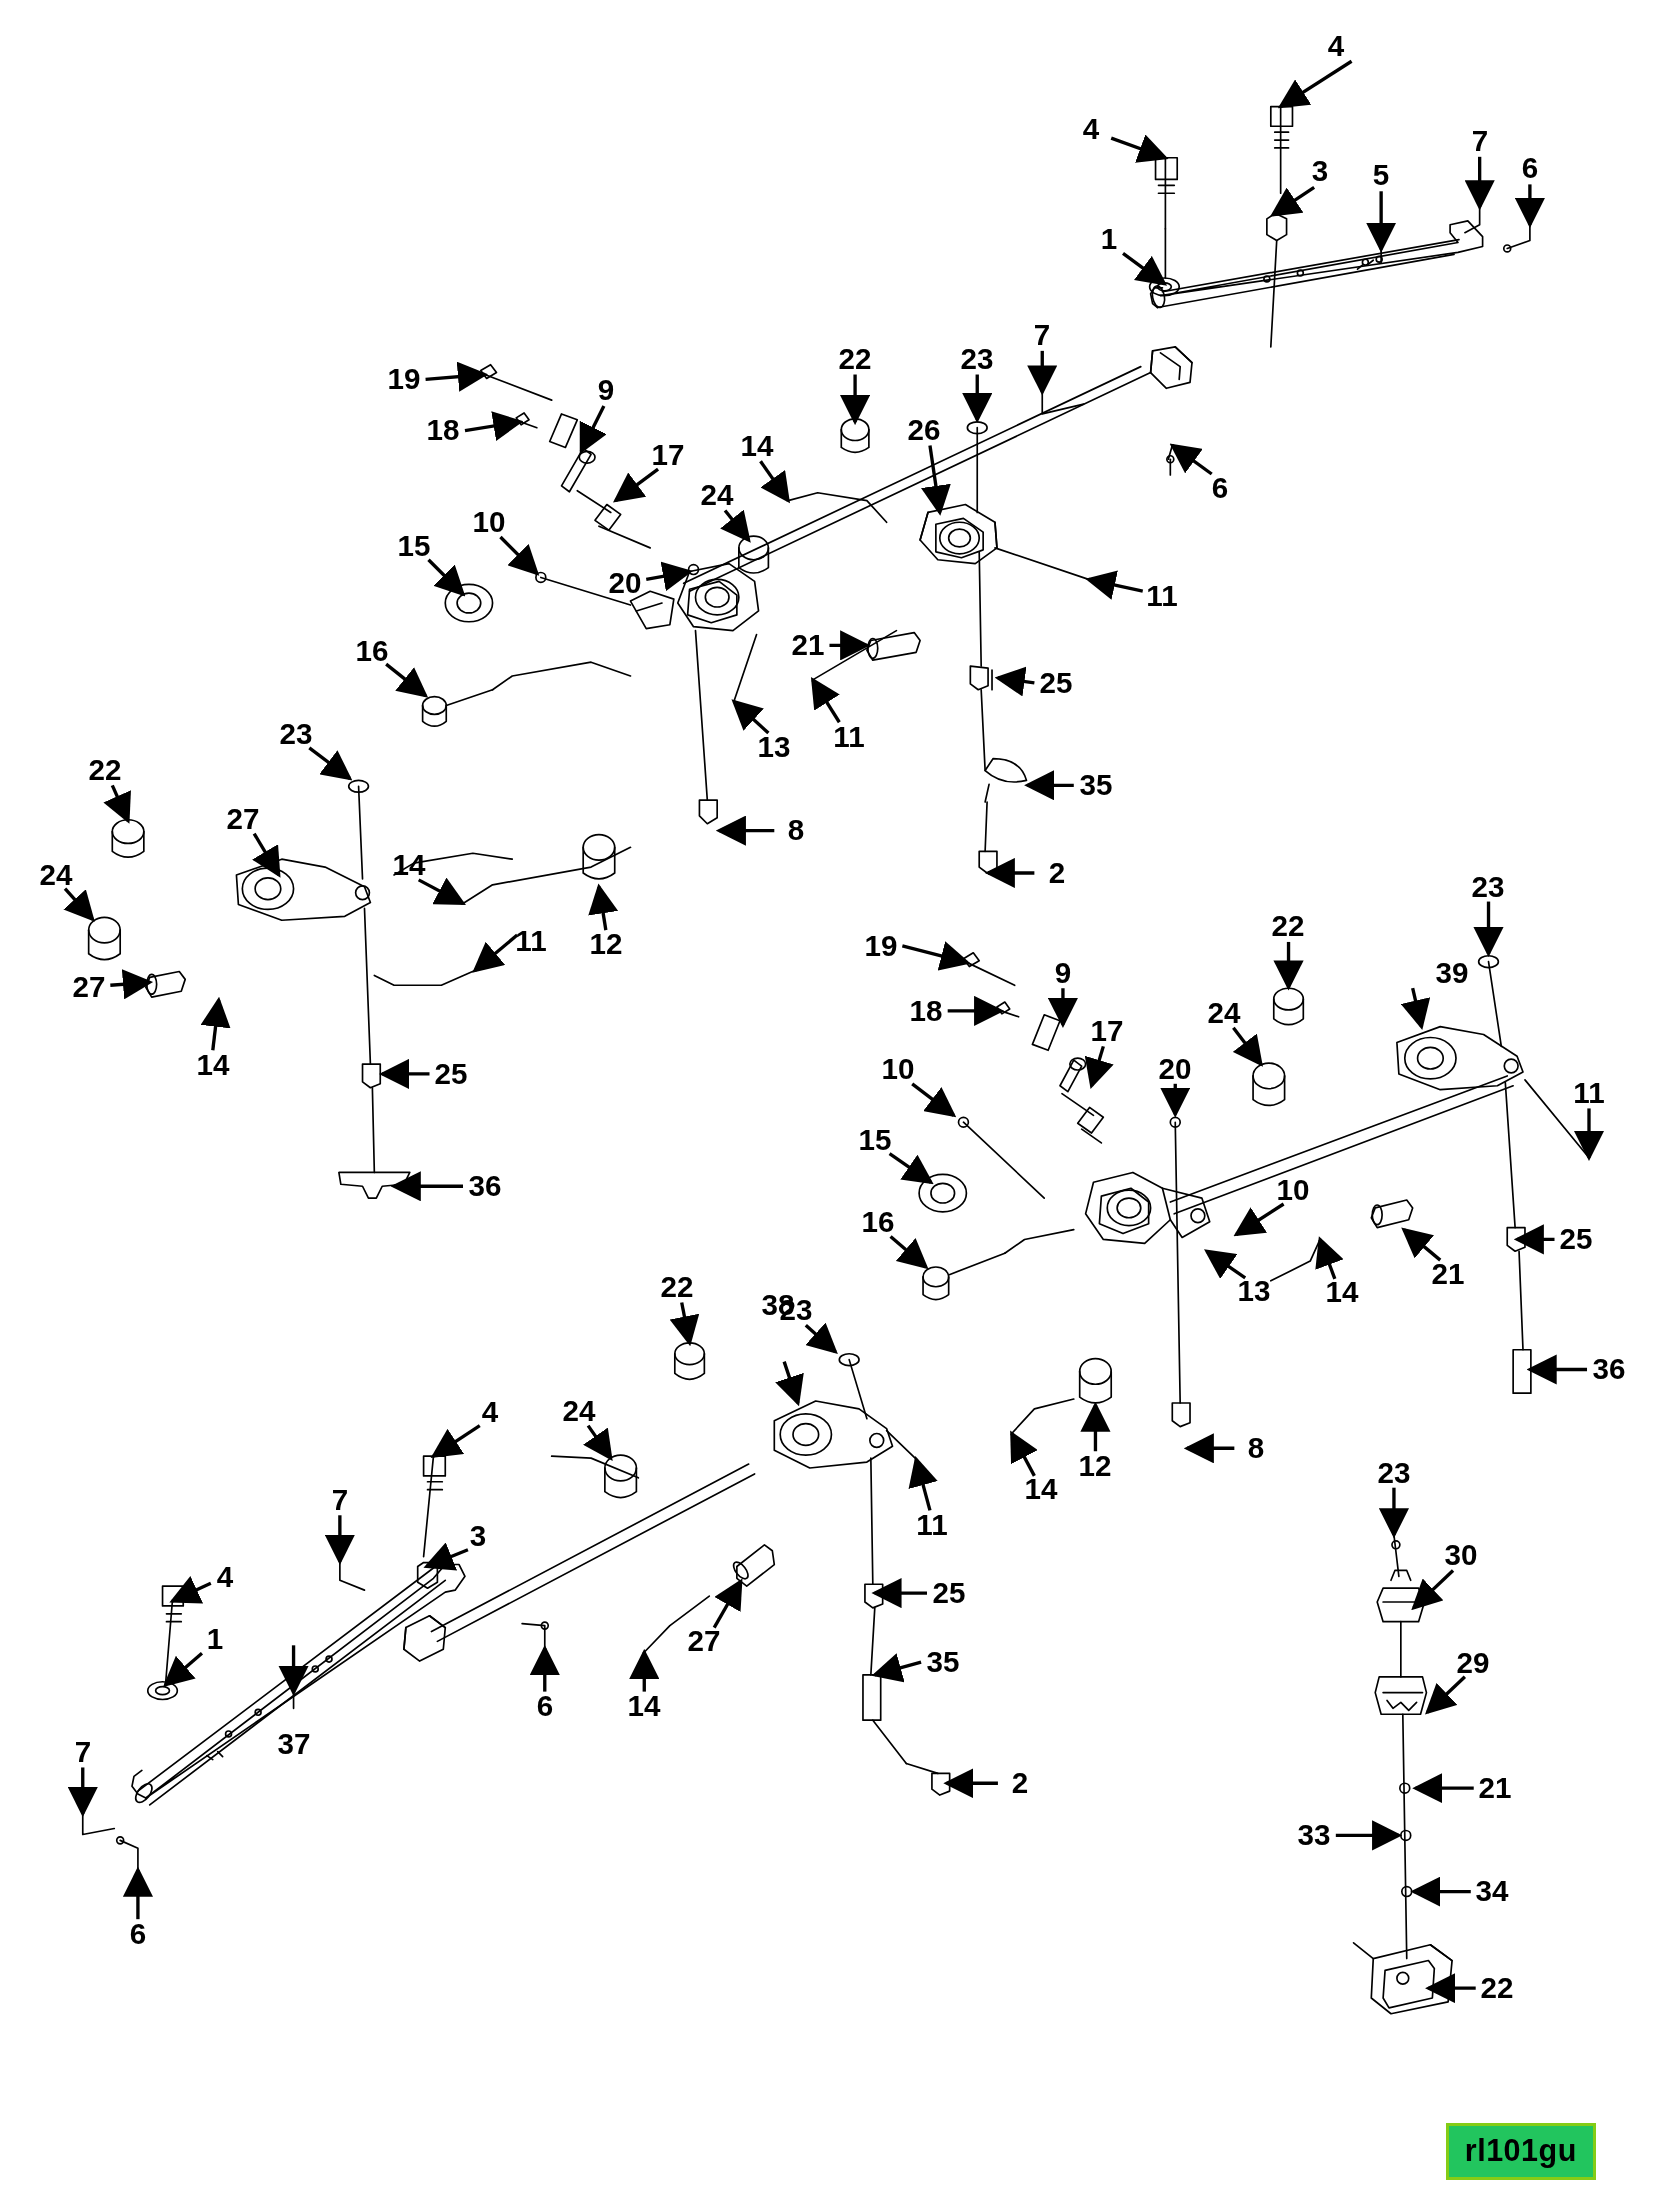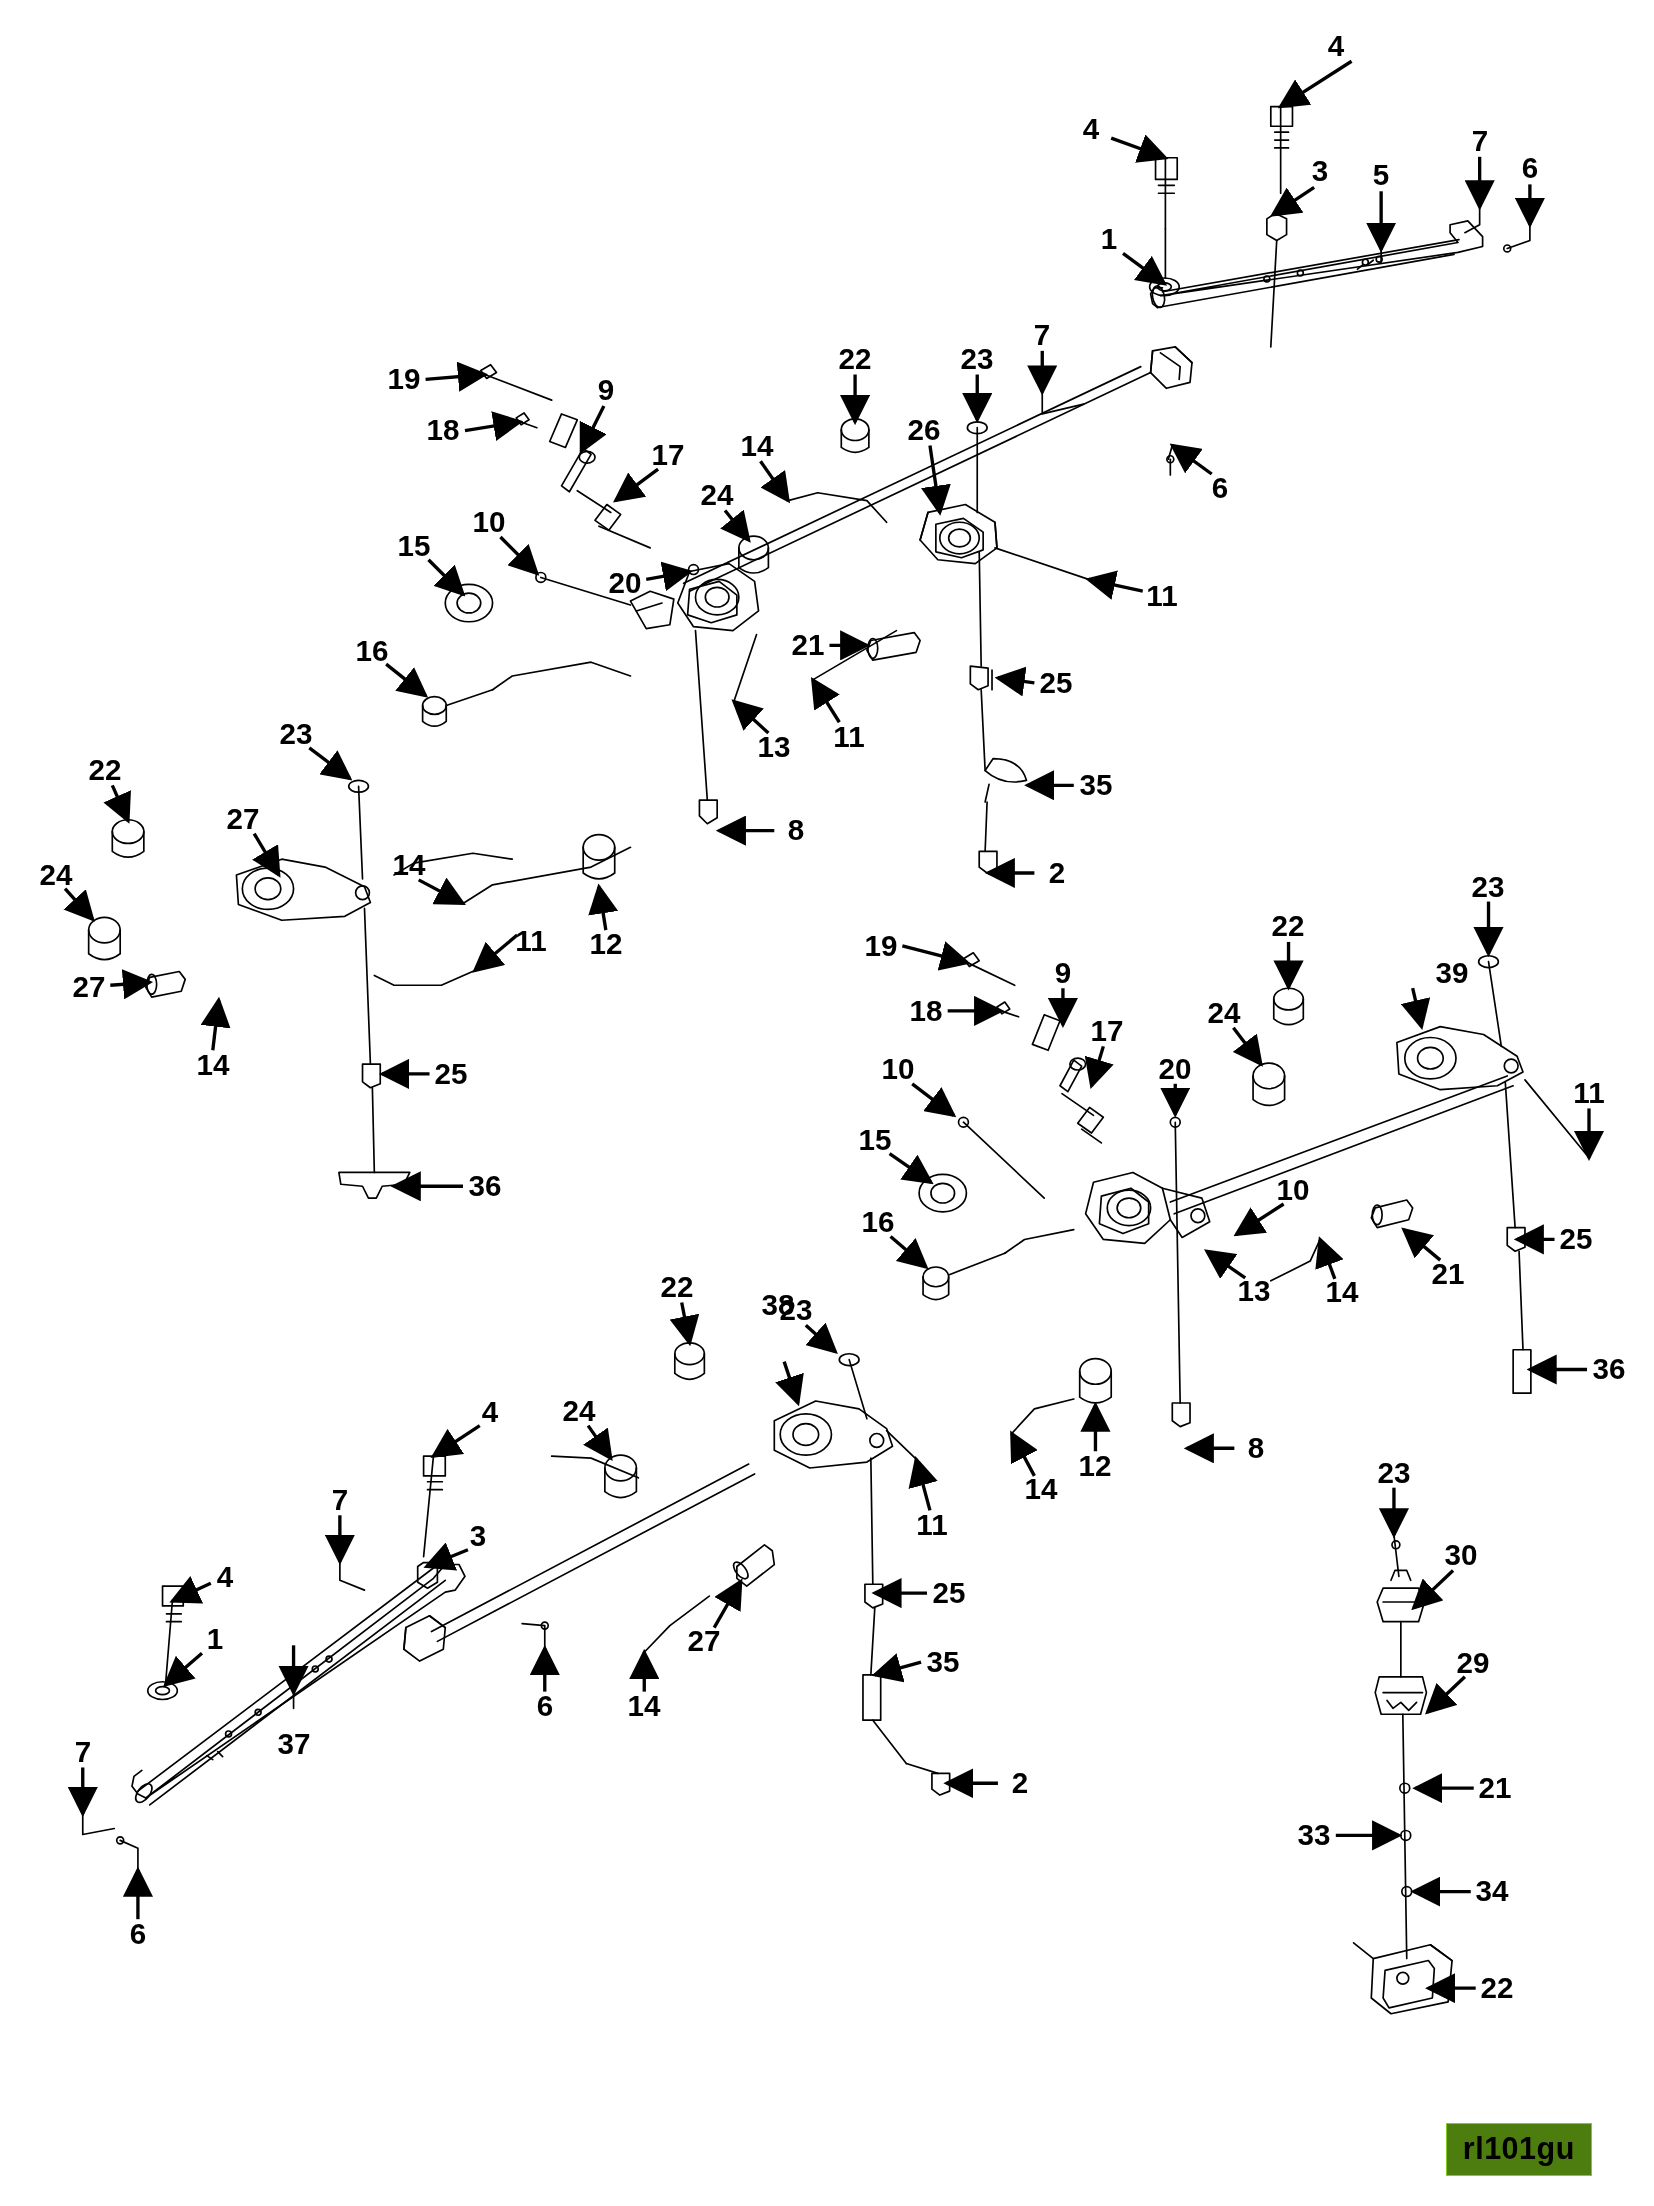--- a/index.html
+++ b/index.html
@@ -32,22 +32,22 @@
     font-size: 29.6px;
     font-weight: 700;
     color: #000000;
     line-height: 1;
     white-space: nowrap;
     transform: translate(-50%, -50%);
     user-select: none;
   }
   #figure-code-box {
     position: absolute;
-    border: 1px solid #84cc16;
-    background: #4d7c0f;
+    border: 3px solid #84cc16;
+    background: #22c55e;
     padding: 6.9px 15.8px 8.9px 15.8px;
     font-family: "Liberation Sans", sans-serif;
     font-size: 30.5px;
     font-weight: 700;
     color: #000000;
     letter-spacing: 0.5px;
     white-space: nowrap;
   }
 </style>
 </head>

